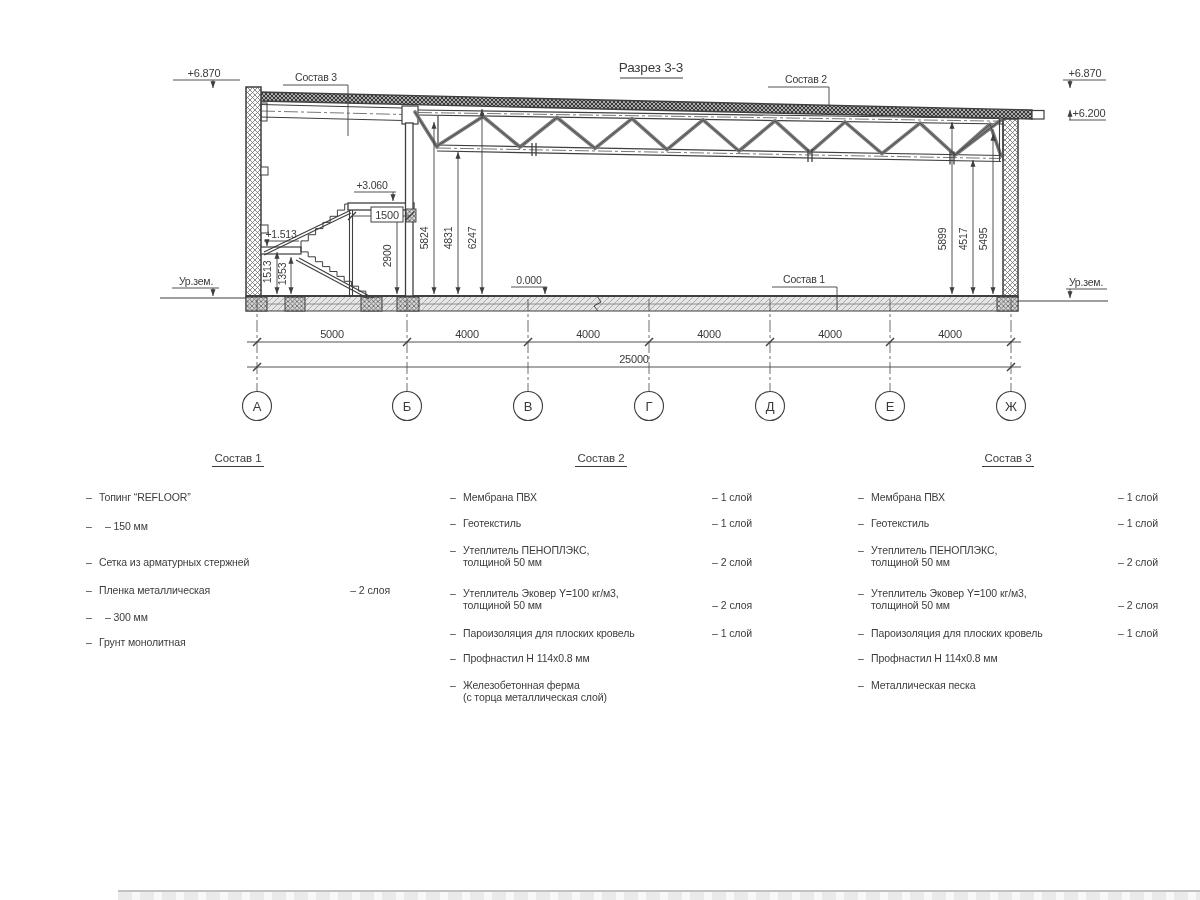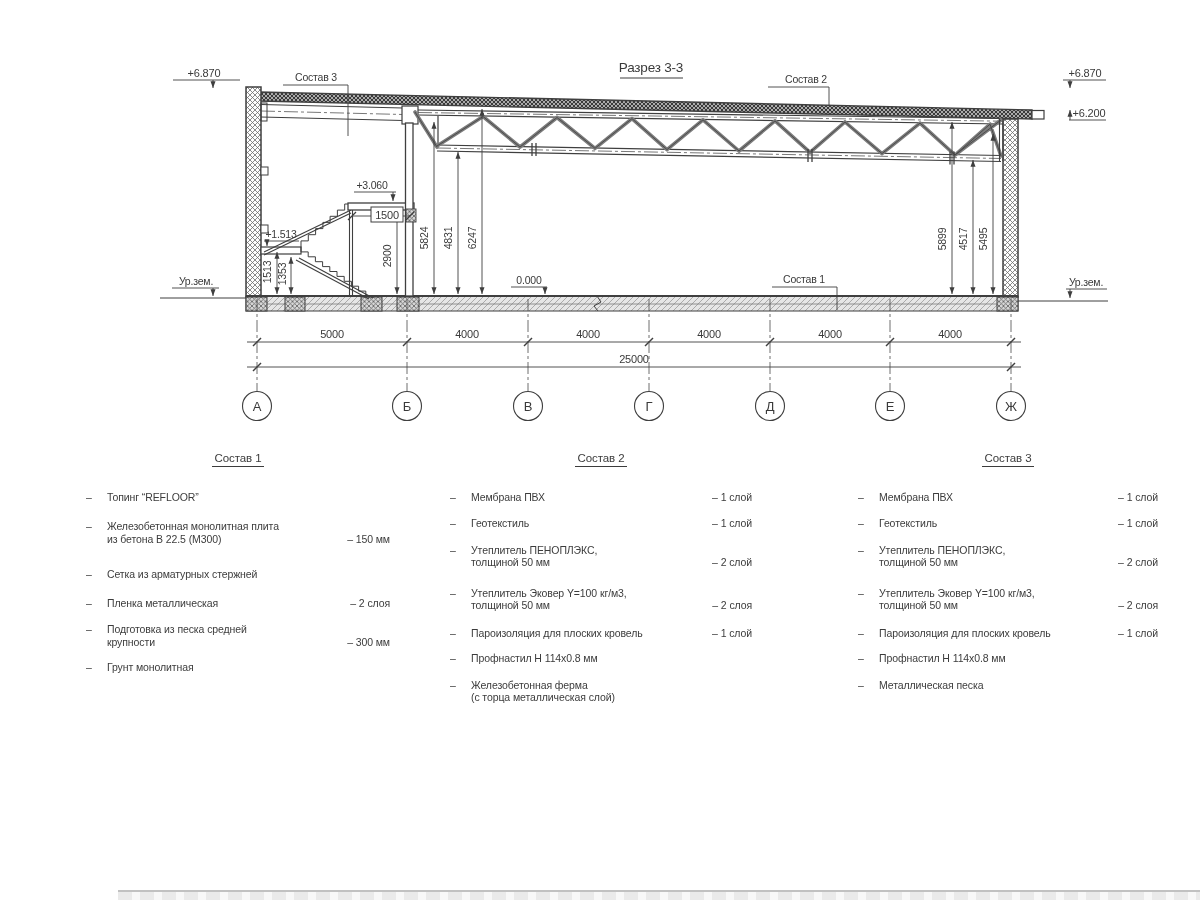--- a/index.html
+++ b/index.html
@@ -10,21 +10,21 @@
   svg text{
     font-family:"Liberation Sans", sans-serif;
     fill:#3a3a3a;letter-spacing:-0.2px;
   }
   .list{position:absolute;top:452px;font-size:10.5px;line-height:12.5px;letter-spacing:-0.1px;}
   .lt{text-align:center;margin-bottom:24px;}
   .lt span{display:inline-block;border-bottom:1px solid #3c3c3c;padding:0 3px 1px;font-size:11.5px;}
   .li{display:flex;margin-bottom:14px;}
   .dash{flex:0 0 13px;}
   .txt{flex:1 1 auto;}
-  .tl{white-space:nowrap;margin-left:8px;}
+  .tl{white-space:nowrap;}
   .val{align-self:flex-end;white-space:nowrap;padding-left:6px;}
   .mb17{margin-bottom:17px}.mb23{margin-bottom:23px}.mb16{margin-bottom:16px}
   .mb13{margin-bottom:13px}.mb18{margin-bottom:18px}.mb15{margin-bottom:15px}
   .bottom-strip{
     position:absolute;left:118px;top:890px;width:1082px;height:10px;
     border-top:2px solid #8f8f8f;
     background:repeating-linear-gradient(90deg,#d9d9d9 0 14px,#f4f4f4 14px 22px);
     opacity:.55;
   }
 </style>
@@ -278,45 +278,37 @@
 <div class="list" style="left:86px;width:304px;">
   <div class="lt"><span>Состав 1</span></div>
   <div class="li mb17">
     <span class="dash">–</span>
     <div class="txt">
         <div class="tl">Топинг “REFLOOR”</div>
       </div>
   </div>
   <div class="li mb23">
     <span class="dash">–</span>
-    <div class="txt">
-      <div class="tl">Железобетонная  монолитная плита</div>
-      <div class="tl">из бетона В 22.5 (М300)</div>
-    </div>
     <span class="val">– 150 мм</span>
   </div>
   <div class="li mb16">
     <span class="dash">–</span>
     <div class="txt">
         <div class="tl">Сетка из арматурных стержней</div>
       </div>
   </div>
   <div class="li">
     <span class="dash">–</span>
     <div class="txt">
         <div class="tl">Пленка металлическая</div>
       </div>
     <span class="val">– 2 слоя</span>
   </div>
   <div class="li mb13">
     <span class="dash">–</span>
-    <div class="txt">
-      <div class="tl">Подготовка из песка средней</div>
-      <div class="tl">крупности</div>
-    </div>
     <span class="val">– 300 мм</span>
   </div>
   <div class="li">
     <span class="dash">–</span>
     <div class="txt">
         <div class="tl">Грунт монолитная</div>
       </div>
   </div>
 </div>
 

